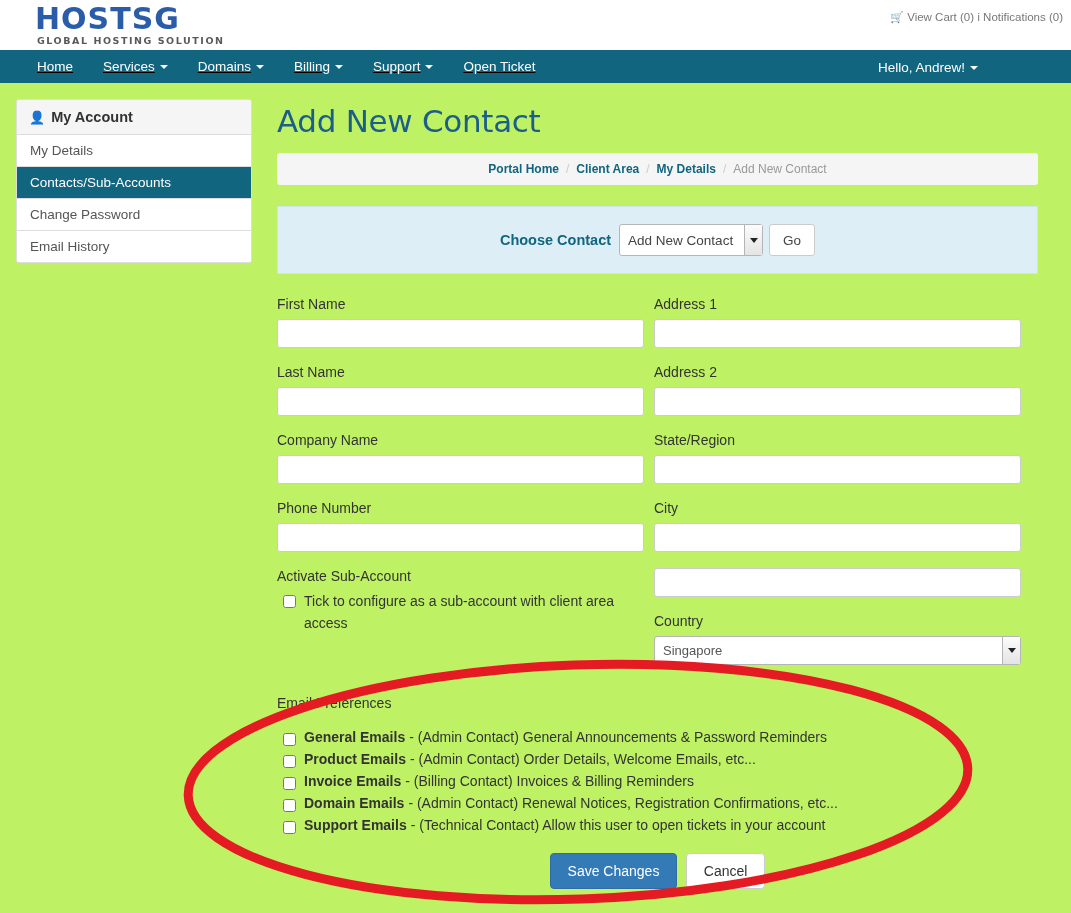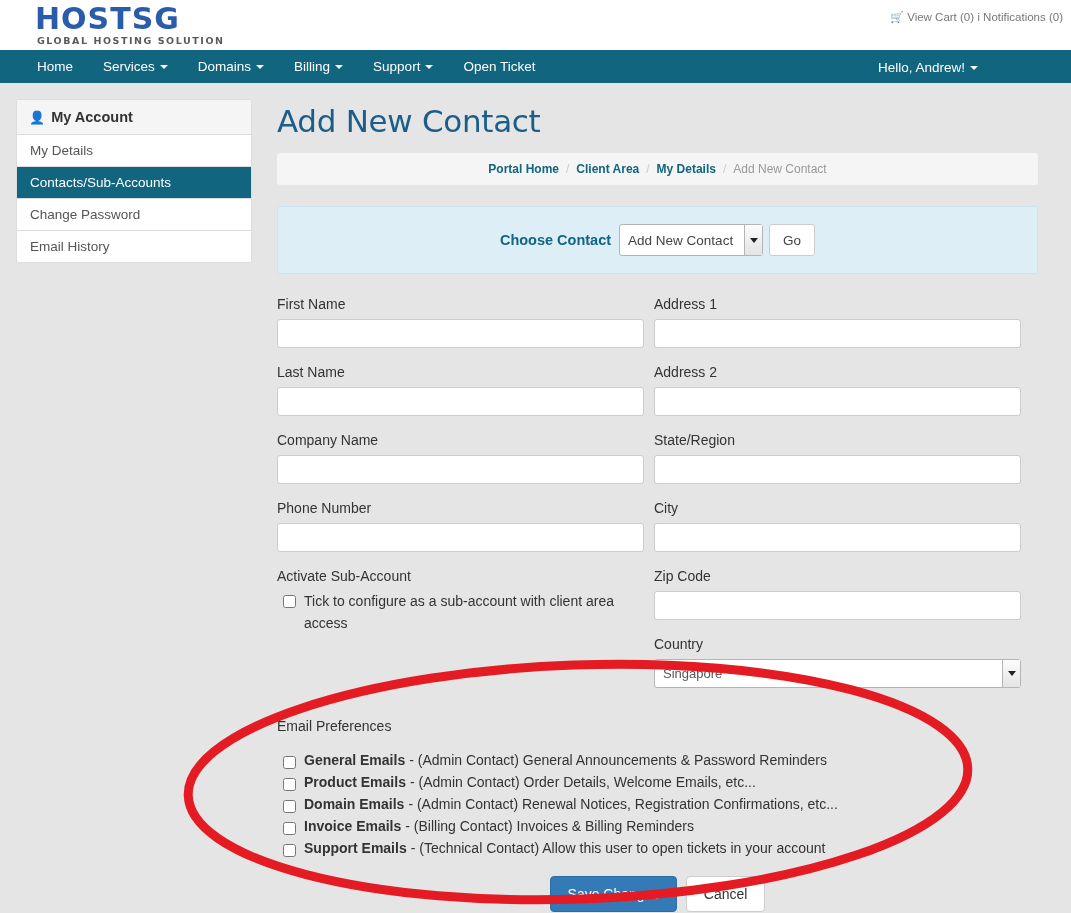--- a/index.html
+++ b/index.html
@@ -4,21 +4,21 @@
 <title>Add New Contact</title>
 <style>
   * { box-sizing: border-box; }
   html, body {
     margin: 0; padding: 0;
     width: 1071px; height: 913px;
     background: #ffffff;
     font-family: "Liberation Sans", sans-serif;
     overflow: hidden;
   }
-  .page { position: relative; width: 1071px; height: 913px; background:#e5e5e5; }
+  .page { position: relative; width: 1071px; height: 913px; background:#bef264;text-decoration:underline; }
 
   
   .topbar {
     position: relative;
     height: 50px;
     background: #ffffff;
   }
   .logo {
     position: absolute;
     left: 35px; top: 4px;
@@ -417,21 +417,20 @@
           </div>
           <div class="field">
             <label>State/Region</label>
             <input type="text" value="" style="">
           </div>
           <div class="field">
             <label>City</label>
             <input type="text" value="" style="">
           </div>
           <div class="field">
-            <label>Zip Code</label>
             <input type="text" value="" style="">
           </div>
           <div class="field">
             <label>Country</label>
             <span class="select-wrap" style="display:block;">
               <select class="native countrysel"><option>Singapore</option></select>
               <span class="arrowbox">
                   <i></i>
                 </span>
             </span>
@@ -445,25 +444,25 @@
         <div class="pref-row">
           <input type="checkbox" style="">
           <span><span class="pref-strong">General Emails</span><span class="pref-desc">- (Admin Contact) General Announcements &amp; Password Reminders</span></span>
         </div>
         <div class="pref-row">
           <input type="checkbox" style="">
           <span><span class="pref-strong">Product Emails</span><span class="pref-desc">- (Admin Contact) Order Details, Welcome Emails, etc...</span></span>
         </div>
         <div class="pref-row">
           <input type="checkbox" style="">
-          <span><span class="pref-strong">Domain Emails</span><span class="pref-desc">- (Admin Contact) Renewal Notices, Registration Confirmations, etc...</span></span>
+          <span><span class="pref-strong">Invoice Emails</span><span class="pref-desc">- (Billing Contact) Invoices &amp; Billing Reminders</span></span>
         </div>
         <div class="pref-row">
           <input type="checkbox" style="">
-          <span><span class="pref-strong">Invoice Emails</span><span class="pref-desc">- (Billing Contact) Invoices &amp; Billing Reminders</span></span>
+          <span><span class="pref-strong">Domain Emails</span><span class="pref-desc">- (Admin Contact) Renewal Notices, Registration Confirmations, etc...</span></span>
         </div>
         <div class="pref-row">
           <input type="checkbox" style="">
           <span><span class="pref-strong">Support Emails</span><span class="pref-desc">- (Technical Contact) Allow this user to open tickets in your account</span></span>
         </div>
       </div>
 
       <div class="actions">
         <button class="btn-primary">Save Changes</button>
         <button class="btn-default">Cancel</button>

